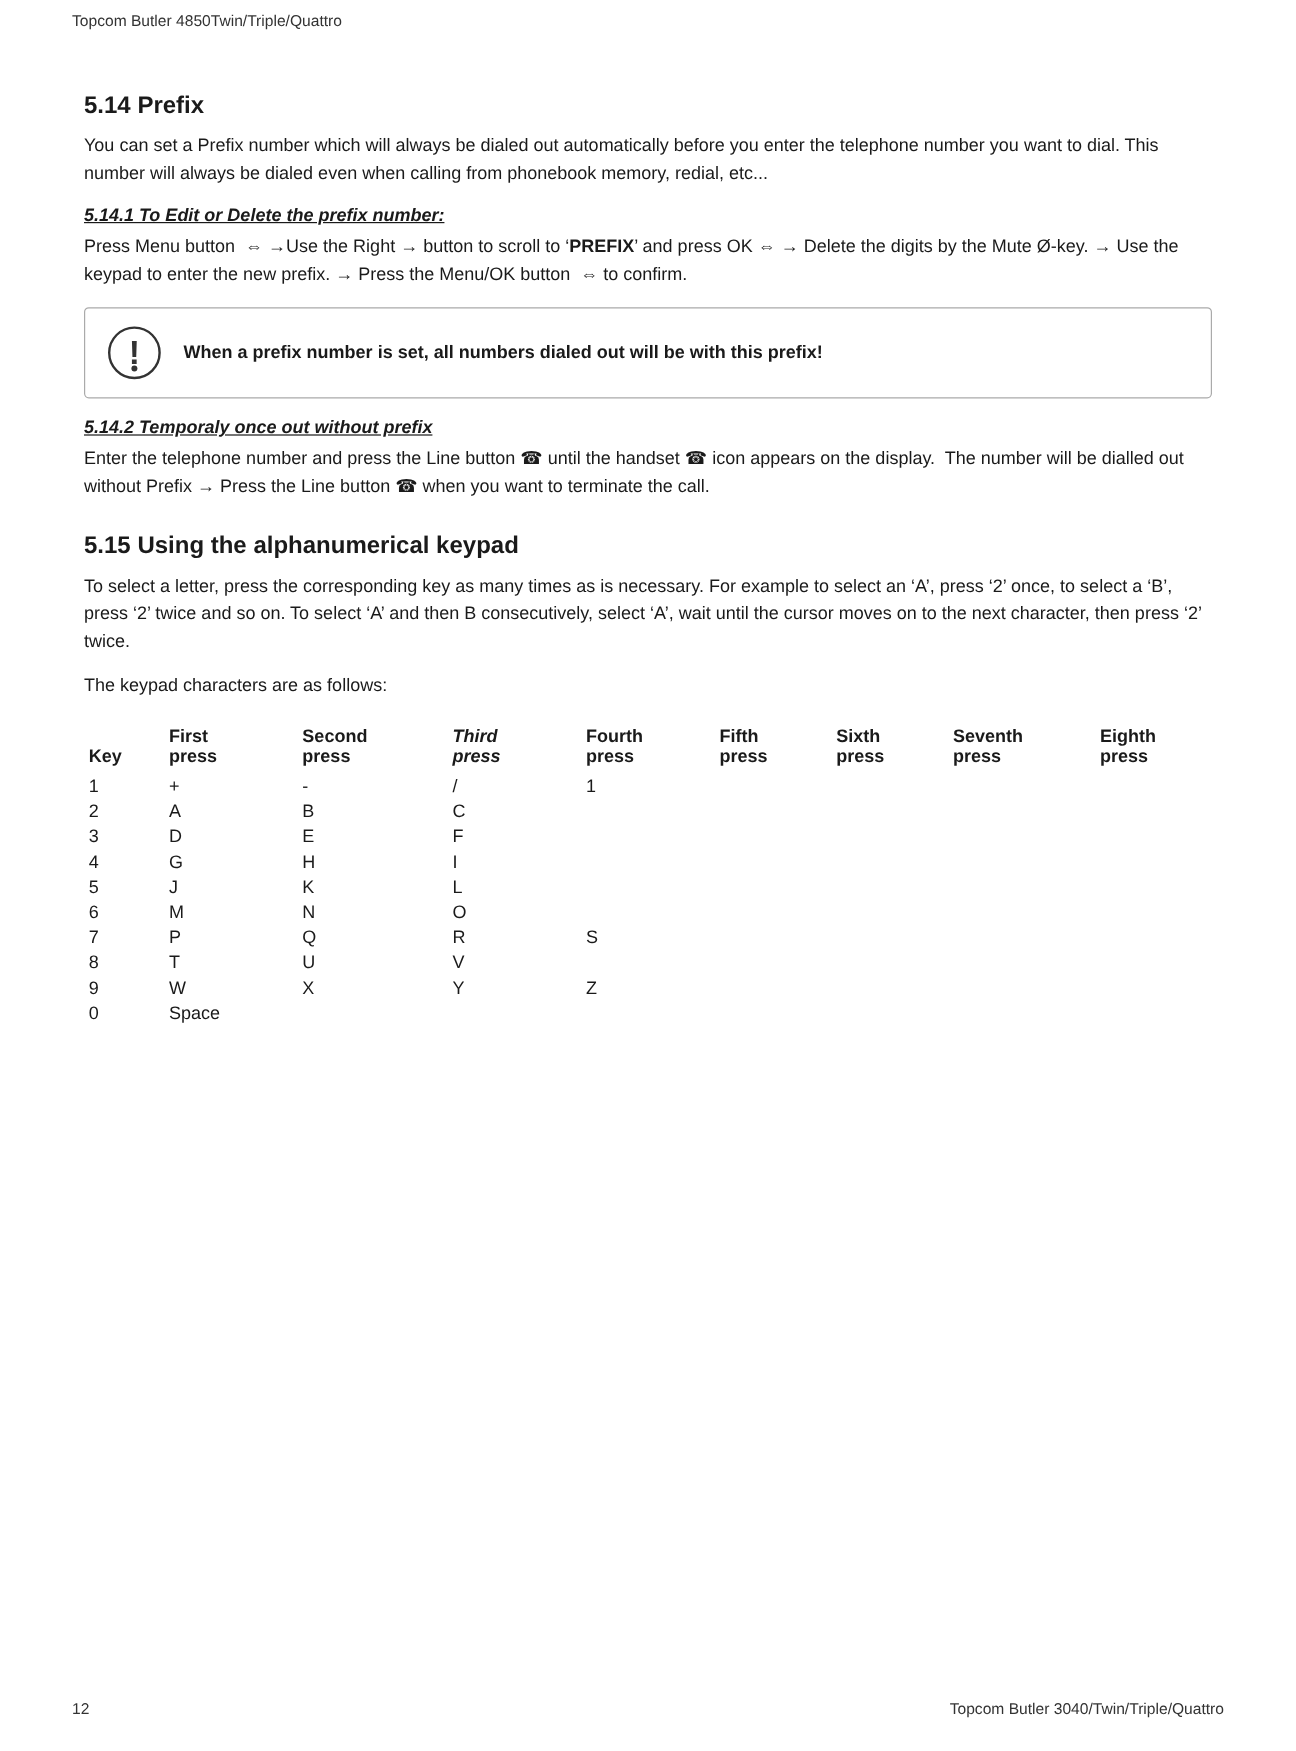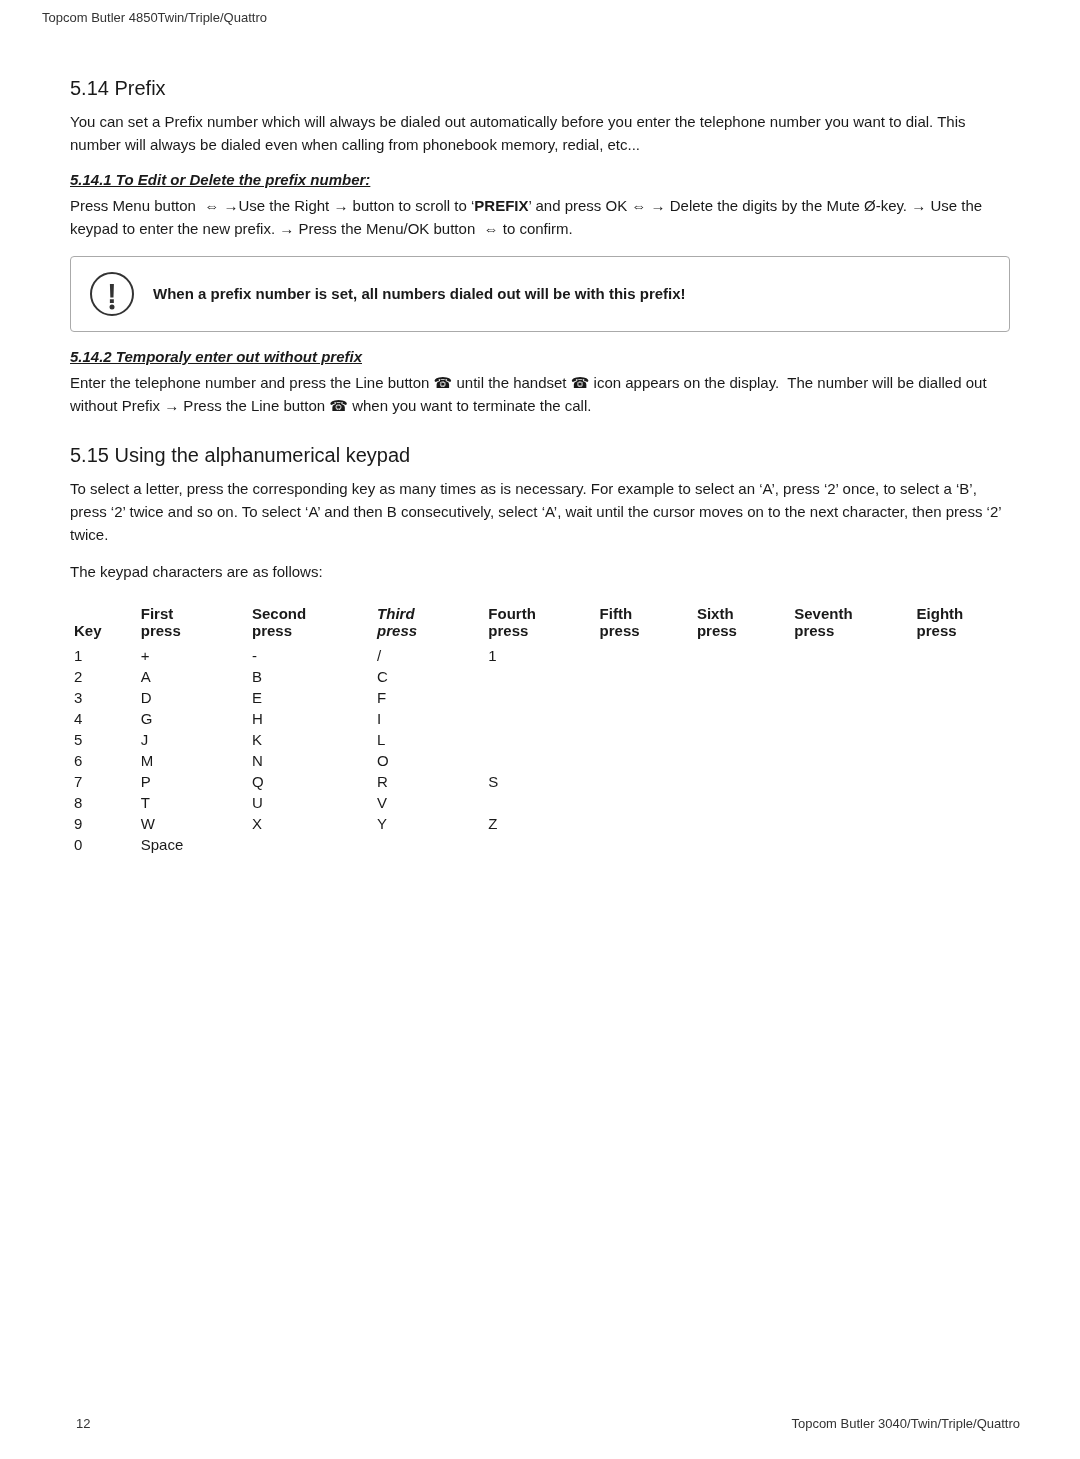--- a/index.html
+++ b/index.html
@@ -13,31 +13,31 @@
       position: relative;
     }
     .page-container {
       width: 1080px;
       min-height: 1459px;
       padding: 0;
       position: relative;
       background: #fff;
     }
     .header-bar {
-      padding: 10px 60px 6px 42px;
+      padding: 10px 60px 6px 60px;
       font-size: 13px;
       color: #333;
       border-bottom: none;
     }
     .content {
       padding: 20px 70px 60px 70px;
     }
     .section-title {
       font-size: 20px;
-      font-weight: normal;
+      font-weight: bold;
       margin-bottom: 10px;
       margin-top: 10px;
     }
     .body-text {
       font-size: 15px;
       line-height: 1.55;
       margin-bottom: 10px;
     }
     .subsection-title {
       font-style: italic;
@@ -94,21 +94,21 @@
     .col-second { width: 90px; }
     .col-third { width: 80px; font-style: italic; }
     .col-fourth { width: 80px; }
     .col-fifth { width: 70px; }
     .col-sixth { width: 70px; }
     .col-seventh { width: 88px; }
     .col-eighth { width: 70px; }
     .footer-bar {
       position: absolute;
       bottom: 28px;
-      left: 16px;
+      left: 0;
       right: 0;
       display: flex;
       justify-content: space-between;
       padding: 0 60px;
       font-size: 13px;
       color: #333;
     }
   </style>
 </head>
 <body>
@@ -136,21 +136,21 @@
         <div class="notice-icon">
           <svg width="46" height="46" viewBox="0 0 46 46" xmlns="http://www.w3.org/2000/svg">
             <circle cx="23" cy="23" r="21" fill="none" stroke="#333" stroke-width="2"></circle>
             <text x="23" y="32" text-anchor="middle" font-size="28" font-weight="bold" fill="#333" font-family="Arial">!</text>
             <circle cx="23" cy="36" r="2.5" fill="#333"></circle>
           </svg>
         </div>
         <div class="notice-text">When a prefix number is set, all numbers dialed out will be with this prefix!</div>
       </div>
 
-      <div class="subsection-title">5.14.2 Temporaly enter out without prefix</div>
+      <div class="subsection-title">5.14.2 Temporaly once out without prefix</div>
       <p class="body-text">
         Enter the telephone number and press the Line button ☎ until the handset ☎ icon appears on
         the display.&nbsp; The number will be dialled out without Prefix → Press the Line button ☎ when you
         want to terminate the call.
       </p>
     </div>
 
     <div class="section-gap">
       <div class="section-title">5.15  Using the alphanumerical keypad</div>
       <p class="body-text">To select a letter, press the corresponding key as many times as is necessary. For example to select an ‘A’, press ‘2’ once, to select a ‘B’, press ‘2’ twice and so on. To select ‘A’ and then B consecutively, select ‘A’, wait until the cursor moves on to the next character, then press ‘2’ twice.</p>

